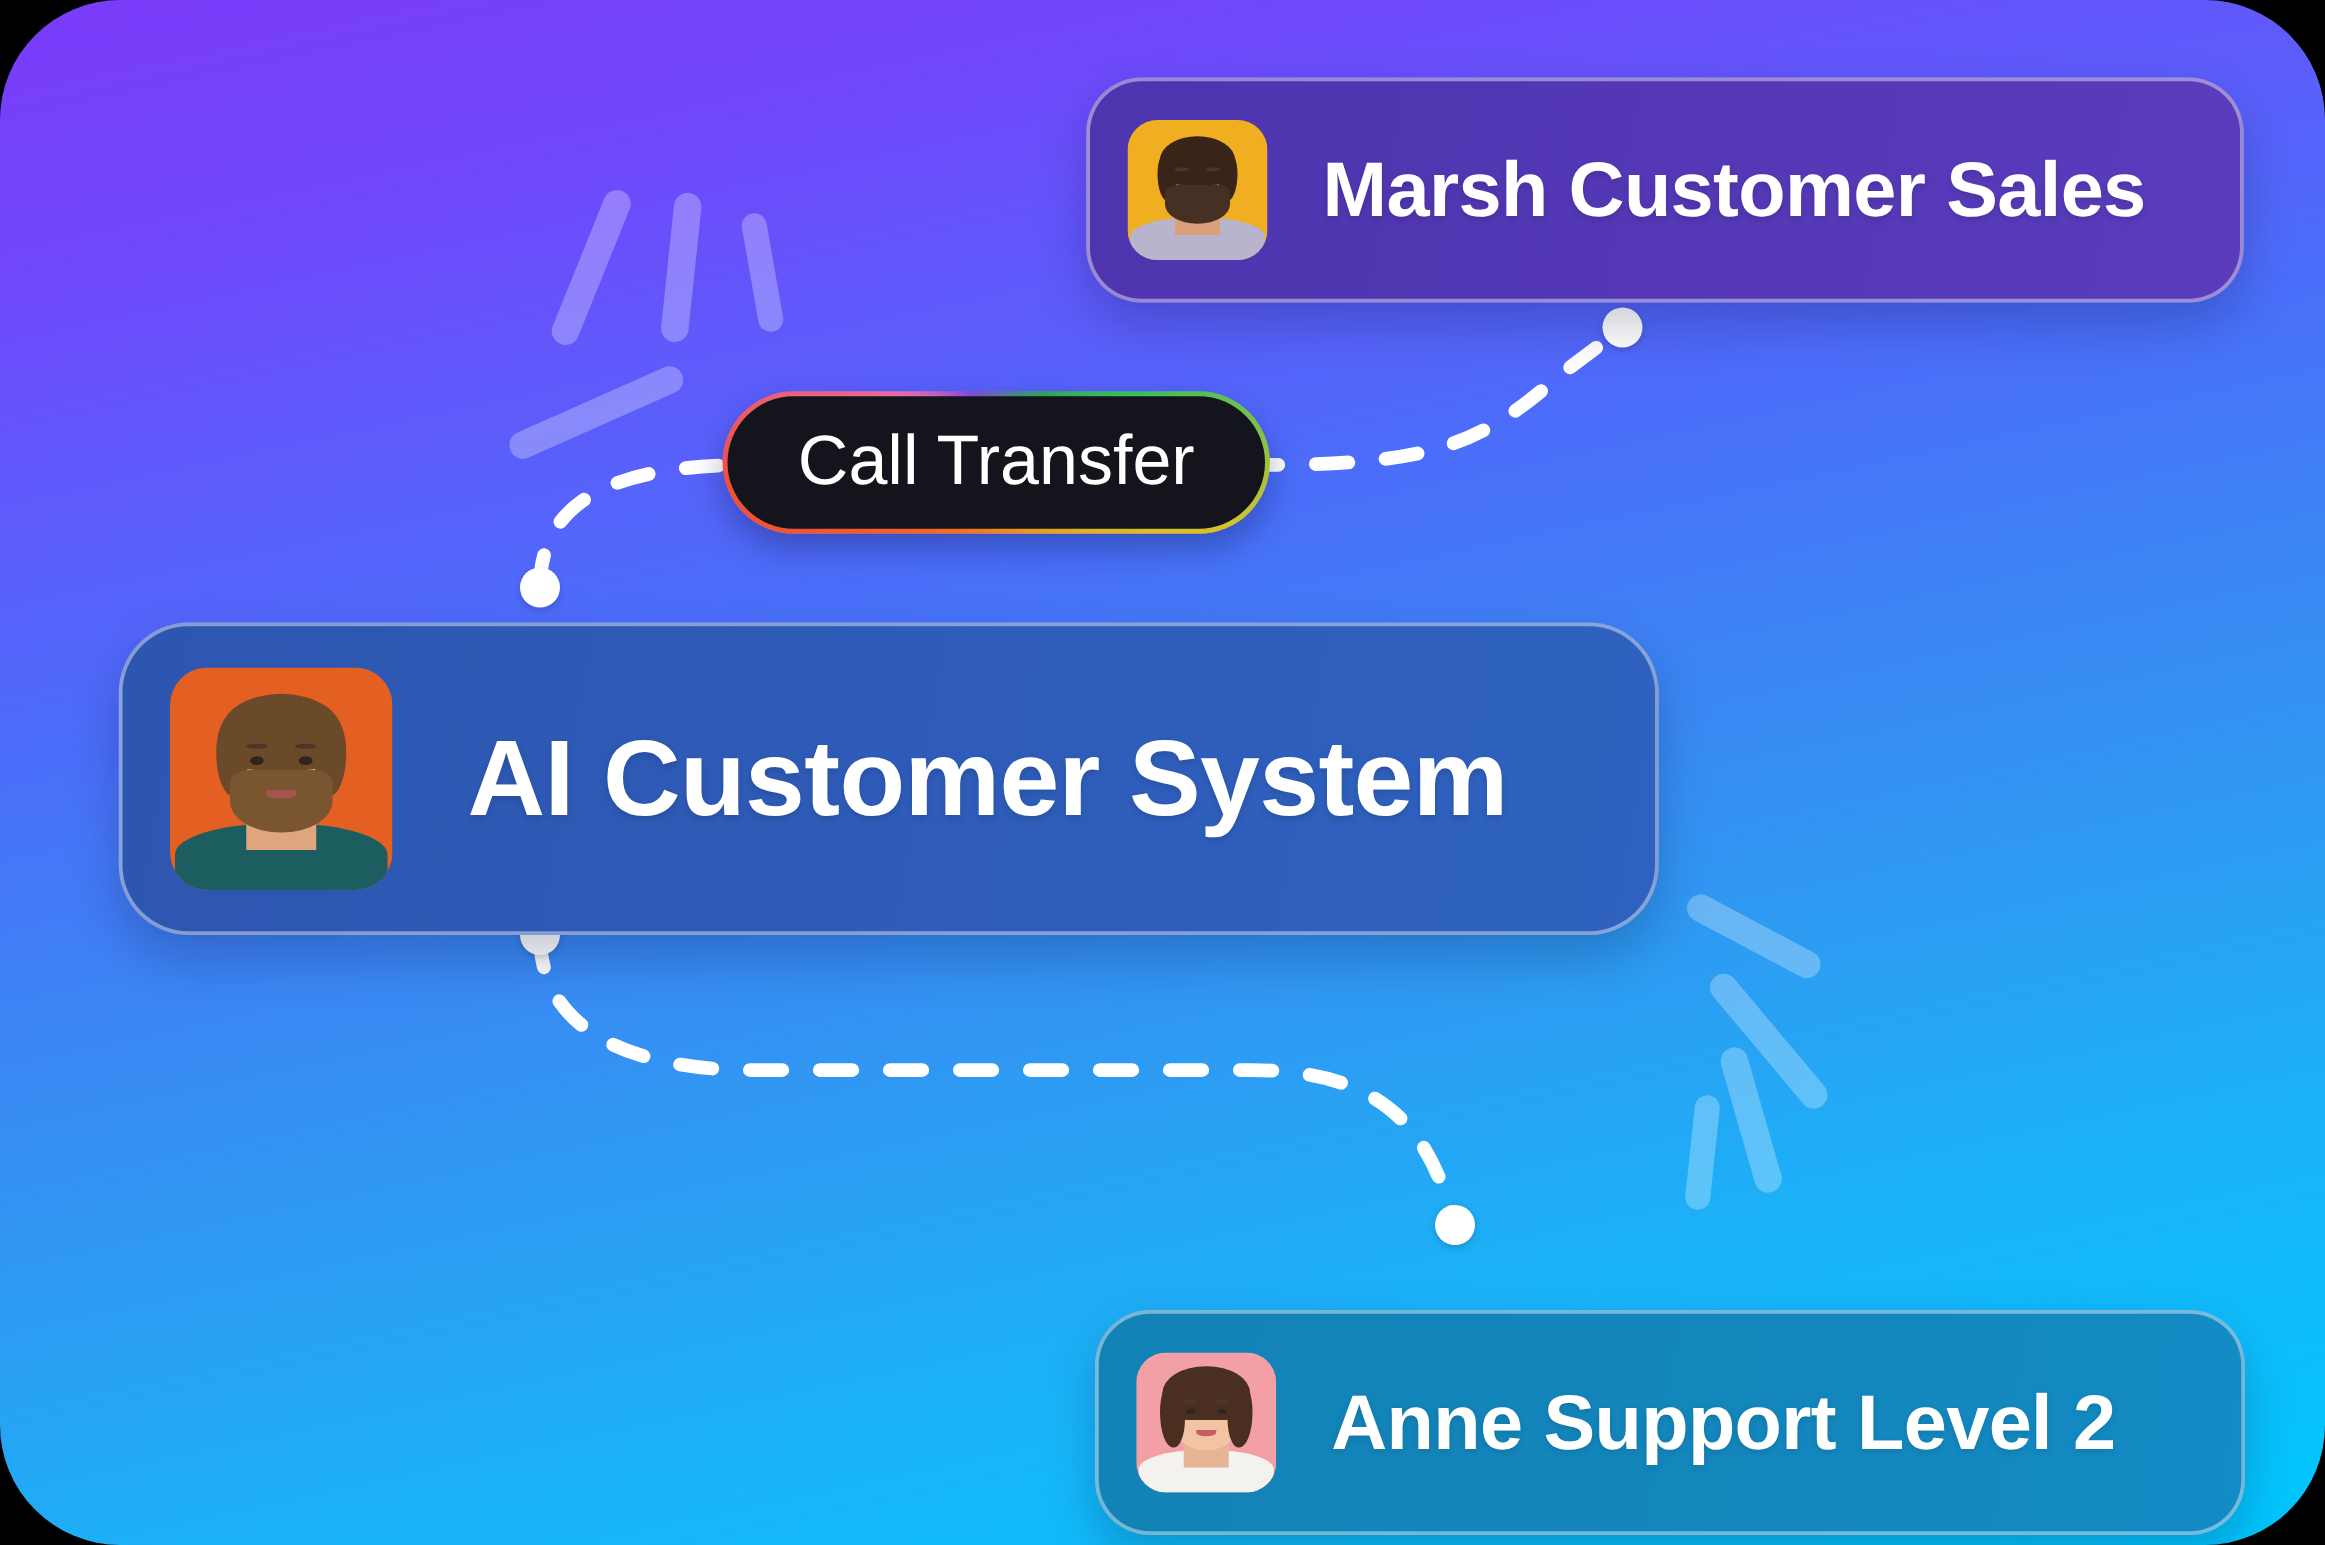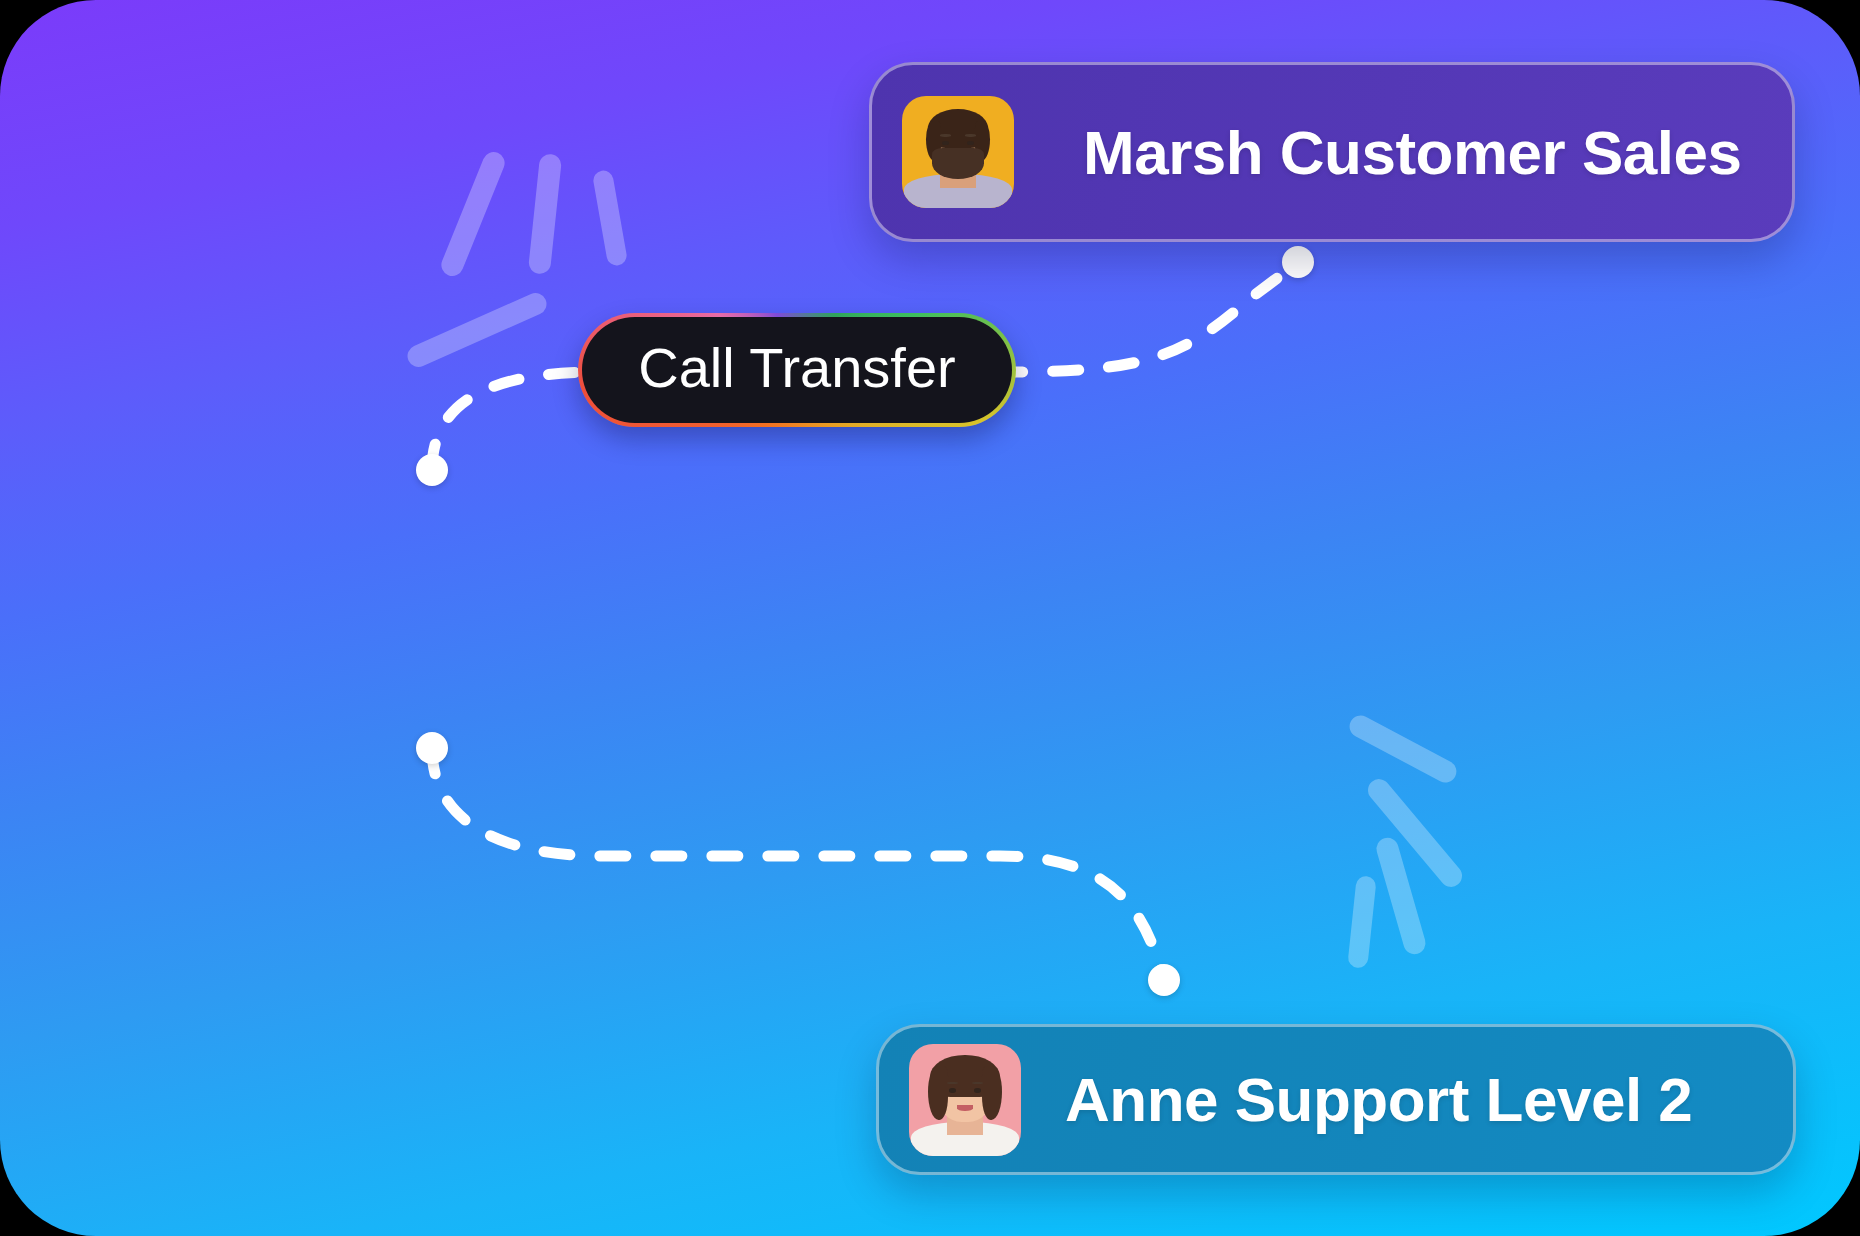--- a/index.html
+++ b/index.html
@@ -82,37 +82,37 @@
   }
 
   
   #card-marsh {
     left: 869px; top: 62px;
     width: 926px; height: 180px;
     background: linear-gradient(100deg, #4E34AE 0%, #5438B6 55%, #5A3CBC 100%);
     padding: 0 28px 0 30px;
   }
   #card-marsh .card-avatar { width: 112px; height: 112px; }
-  #card-marsh .card-title  { font-size: 62px; margin-left: 69px; }
+  #card-marsh .card-title  { font-size: 62px; margin-left: 44px; }
 
   
   #card-ai {
     left: 95px; top: 498px;
     width: 1232px; height: 250px;
     background: linear-gradient(100deg, #2D56B0 0%, #2E5CB8 55%, #2F62C0 100%);
     border-radius: 56px;
     padding: 0 32px 0 38px;
   }
   #card-ai .card-avatar { width: 178px; height: 178px; border-radius: 30px; }
   #card-ai .card-title  { font-size: 86px; margin-left: 60px; }
 
   
   #card-anne {
-    left: 876px; top: 1024px;
-    width: 920px; height: 151px;
+    left: 876px; top: 1048px;
+    width: 920px; height: 180px;
     background: linear-gradient(100deg, #1382B6 0%, #1386BC 55%, #138BC4 100%);
     padding: 0 32px 0 30px;
   }
   #card-anne .card-avatar { width: 112px; height: 112px; }
   #card-anne .card-title  { font-size: 62px; margin-left: 44px; }
 
   
   .pill {
     position: absolute;
     padding: 4px;
@@ -235,20 +235,40 @@
         <div class="beard"></div>
         <div class="brow browL"></div>
           <div class="brow browR"></div>
         <div class="eyeL"></div>
           <div class="eyeR"></div>
       </div>
     </div>
     <div class="card-title">Marsh Customer Sales</div>
   </div>
 
+  <div class="card" id="card-ai">
+    <div class="card-avatar">
+      <div class="pt" id="av-ai">
+        <div class="bg"></div>
+        <div class="body"></div>
+        <div class="neck"></div>
+        <div class="head"></div>
+        <div class="hair"></div>
+          <div class="hairL"></div>
+          <div class="hairR"></div>
+        <div class="beard"></div>
+        <div class="brow browL"></div>
+          <div class="brow browR"></div>
+        <div class="eyeL"></div>
+          <div class="eyeR"></div>
+        <div class="mouth"></div>
+      </div>
+    </div>
+    <div class="card-title">AI Customer System</div>
+  </div>
 
   <div class="card" id="card-anne">
     <div class="card-avatar">
       <div class="pt" id="av-anne">
         <div class="bg"></div>
         <div class="body"></div>
         <div class="neck"></div>
         <div class="head"></div>
         <div class="hair"></div>
           <div class="hairL"></div>

